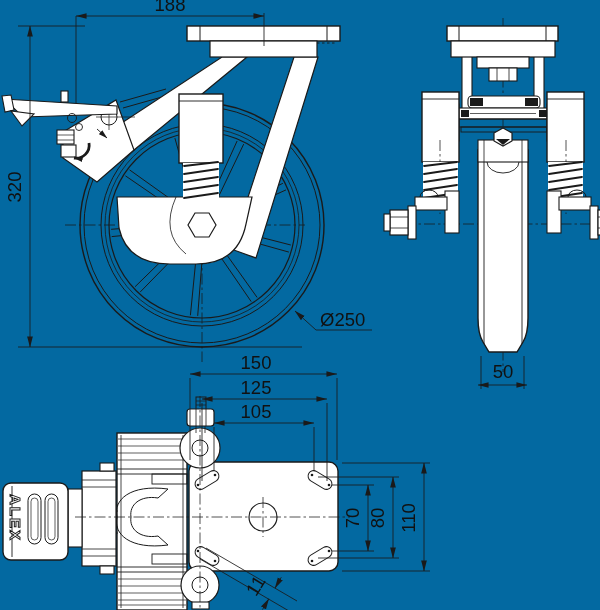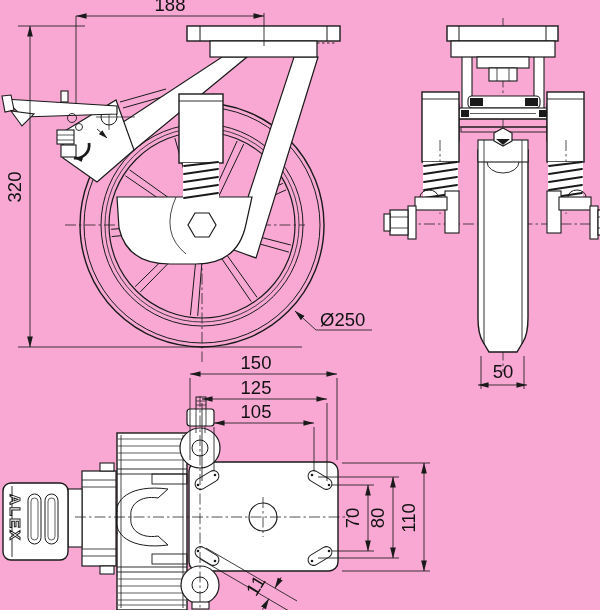--- a/index.html
+++ b/index.html
@@ -1,16 +1,16 @@
 <!DOCTYPE html>
 <html><head>
 <meta charset="utf-8">
 <style>
   html,body{margin:0;padding:0;background:#fff}
-  .stage{width:600px;height:610px;background:#f9a8d4;position:relative;overflow:hidden}
+  .stage{width:600px;height:610px;background:#0369a1;position:relative;overflow:hidden}
   svg{display:block}
   .o14{fill:#fff;stroke:#1a1a1a;stroke-width:1.4}
   .o12{fill:#fff;stroke:#1a1a1a;stroke-width:1.2}
   .o11{fill:#fff;stroke:#1a1a1a;stroke-width:1.1}
   .l12{fill:none;stroke:#1a1a1a;stroke-width:1.2}
   .o1{fill:none;stroke:#1a1a1a;stroke-width:1}
   .o9{fill:none;stroke:#1a1a1a;stroke-width:.9}
   .o8{fill:none;stroke:#1a1a1a;stroke-width:.8}
   .o7{fill:none;stroke:#1a1a1a;stroke-width:.7}
   .cl{fill:none;stroke:#1a1a1a;stroke-width:.75;stroke-dasharray:11 3 2.5 3}

